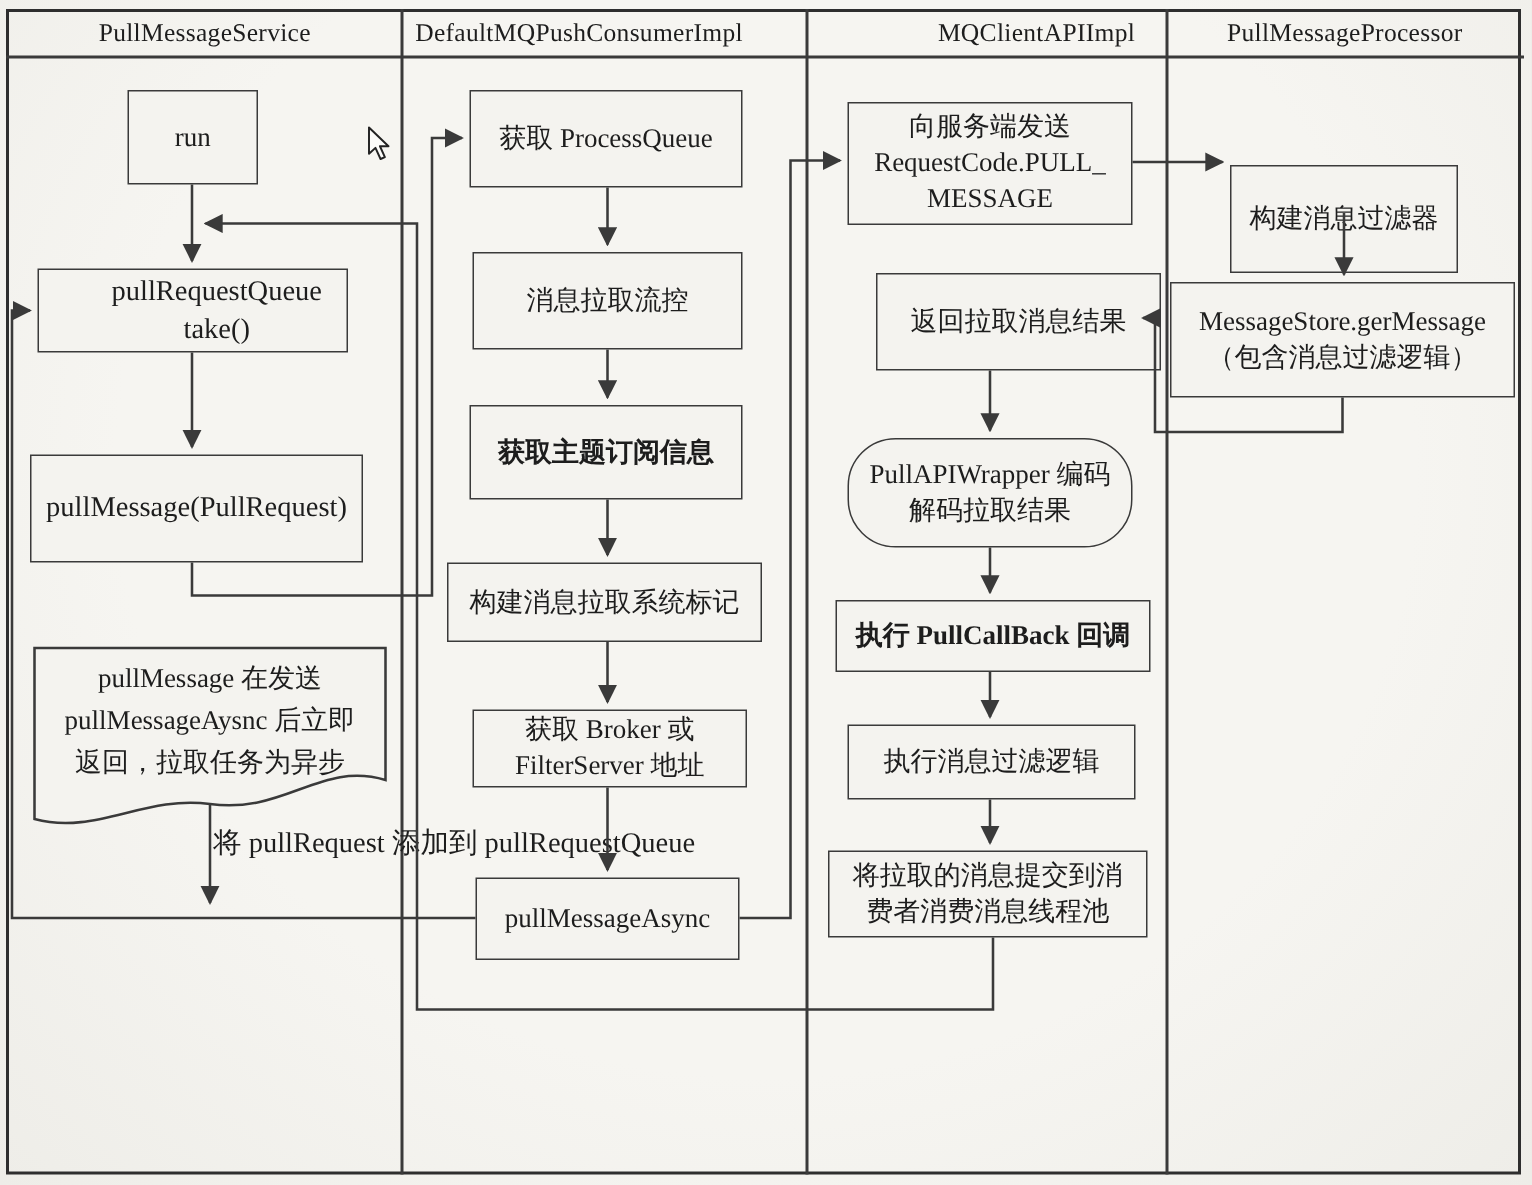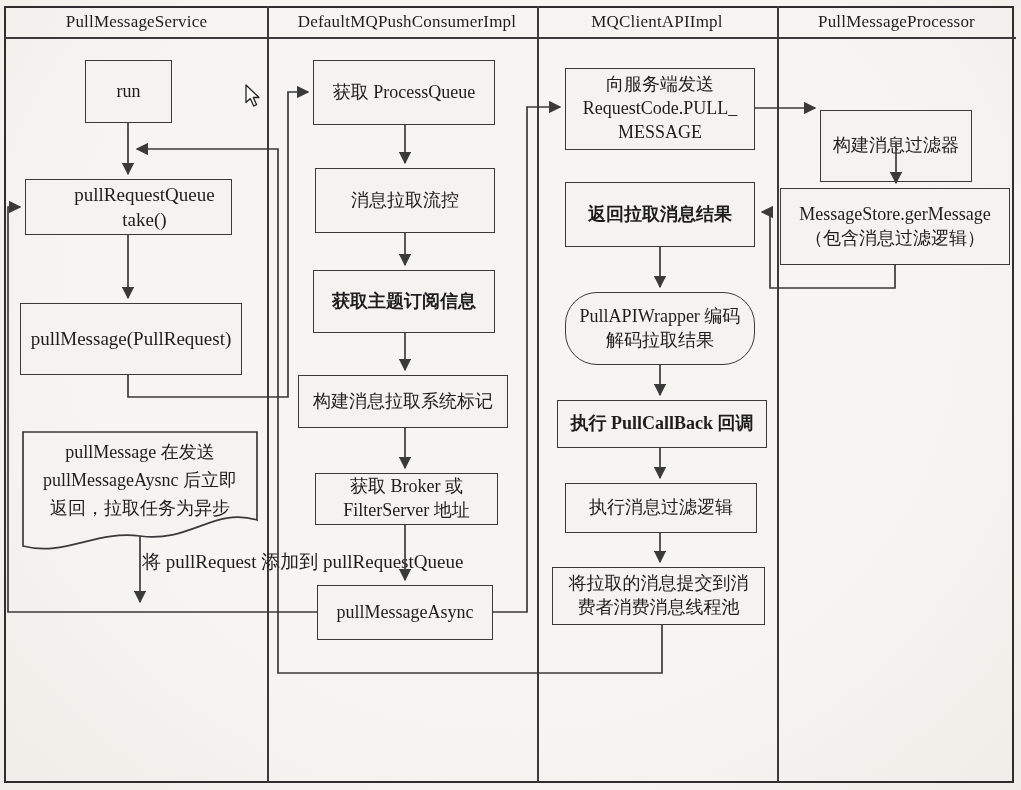--- a/index.html
+++ b/index.html
@@ -35,43 +35,43 @@
 
 <div class="page">
 
   <div class="frame"></div>
   <div class="vline" style="left:267px;"></div>
   <div class="vline" style="left:537px;"></div>
   <div class="vline" style="left:777px;"></div>
   <div class="hline" style="top:37px;"></div>
 
   <div class="lane-title" style="left:6px;width:261px;">PullMessageService</div>
-  <div class="lane-title" style="left:272px;width:270px;">DefaultMQPushConsumerImpl</div>
-  <div class="lane-title" style="left:537px;width:240px;">MQClientAPIImpl</div>
+  <div class="lane-title" style="left:251px;width:270px;">DefaultMQPushConsumerImpl</div>
+  <div class="lane-title" style="left:537px;width:240px;padding-left:34px;">MQClientAPIImpl</div>
   <div class="lane-title" style="left:777px;width:239px;">PullMessageProcessor</div>
 
   <div class="node" style="left:85px;top:60px;width:87px;height:63px;">run</div>
   <div class="node" style="left:25px;top:179px;width:207px;height:56px;font-size:19px;padding-left:36px;">pullRequestQueue take()</div>
   <div class="node" style="left:20px;top:303px;width:222px;height:72px;font-size:19px;">pullMessage(PullRequest)</div>
   <div class="note-text" style="left:26px;top:436px;width:228px;height:90px;">pullMessage 在发送
 pullMessageAysnc 后立即
 返回，拉取任务为异步</div>
 
   <div class="node" style="left:313px;top:60px;width:182px;height:65px;">获取 ProcessQueue</div>
   <div class="node" style="left:315px;top:168px;width:180px;height:65px;">消息拉取流控</div>
   <div class="node" style="left:313px;top:270px;width:182px;height:63px;font-weight:bold;">获取主题订阅信息</div>
   <div class="node" style="left:298px;top:375px;width:210px;height:53px;">构建消息拉取系统标记</div>
   <div class="node" style="left:315px;top:473px;width:183px;height:52px;">获取 Broker 或
 FilterServer 地址</div>
   <div class="node" style="left:317px;top:585px;width:176px;height:55px;">pullMessageAsync</div>
 
   <div class="node" style="left:565px;top:68px;width:190px;height:82px;">向服务端发送
 RequestCode.PULL_
 MESSAGE</div>
-  <div class="node" style="left:565px;top:182px;width:190px;height:65px;font-weight:bold;">返回拉取消息结果</div>
+  <div class="node" style="left:584px;top:182px;width:190px;height:65px;">返回拉取消息结果</div>
   <div class="node" style="left:565px;top:292px;width:190px;height:73px;border-radius:32px;">PullAPIWrapper 编码
 解码拉取结果</div>
   <div class="node" style="left:557px;top:400px;width:210px;height:48px;font-weight:bold;">执行 PullCallBack 回调</div>
   <div class="node" style="left:565px;top:483px;width:192px;height:50px;">执行消息过滤逻辑</div>
   <div class="node" style="left:552px;top:567px;width:213px;height:58px;">将拉取的消息提交到消
 费者消费消息线程池</div>
 
   <div class="node" style="left:820px;top:70px;width:152px;height:72px;margin-top:40px;">构建消息过滤器</div>
   <div class="node" style="left:780px;top:188px;width:230px;height:77px;text-align:center;">MessageStore.gerMessage
 （包含消息过滤逻辑）</div>

